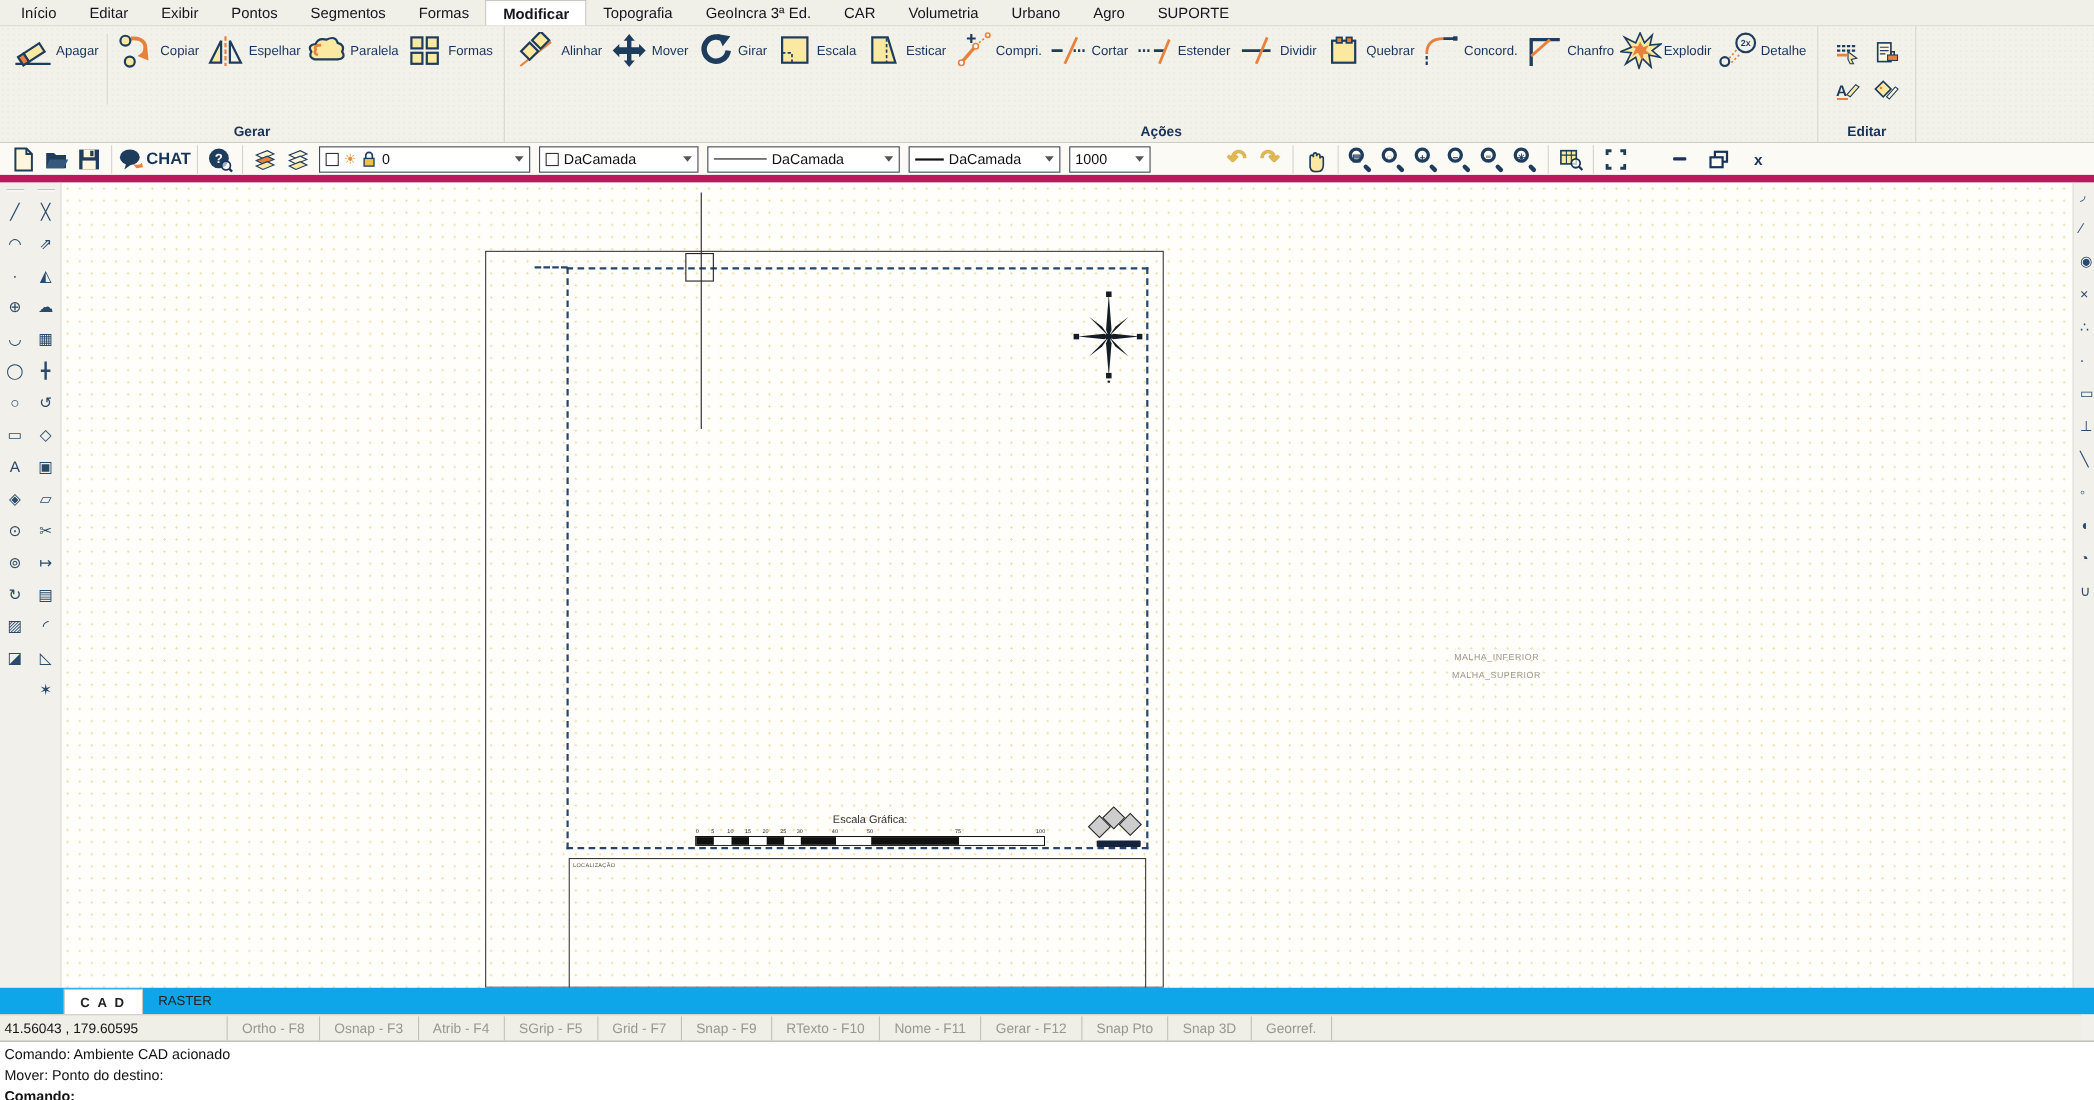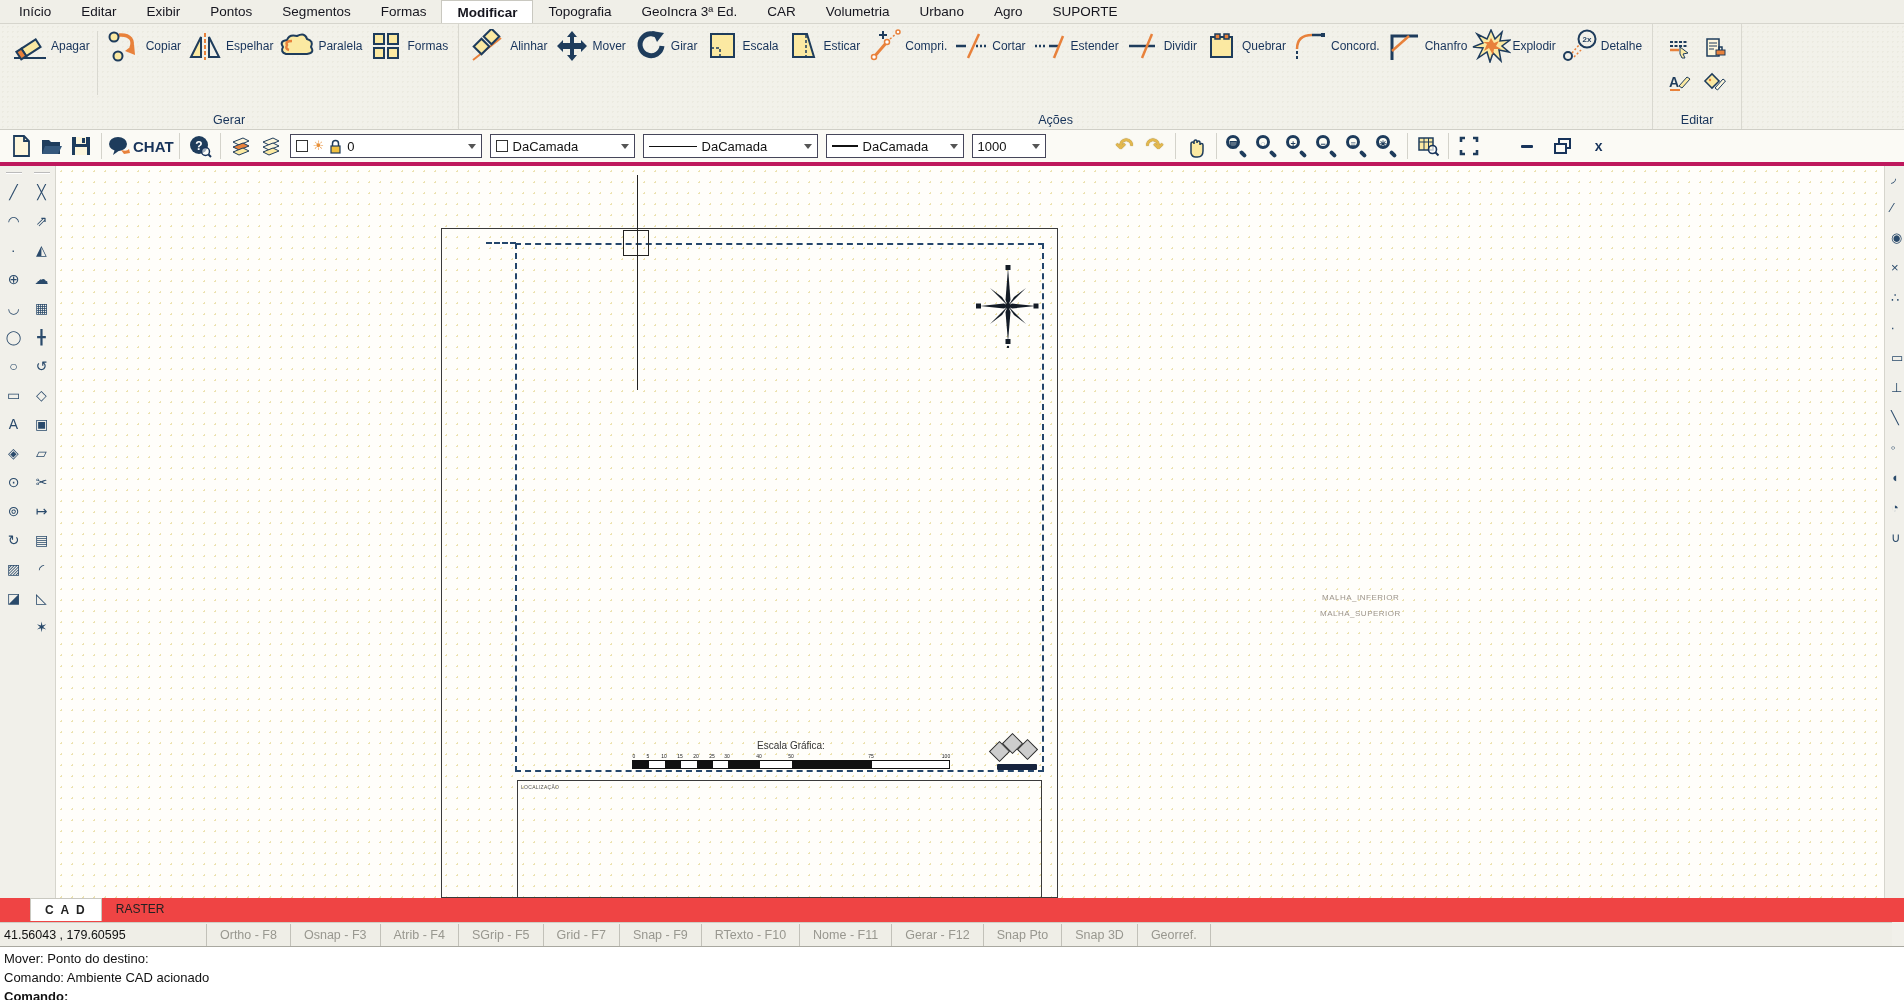--- a/index.html
+++ b/index.html
@@ -9,30 +9,30 @@
 
   
   #menubar{position:absolute;top:0;left:0;right:0;height:24px;background:#f0efe8;border-bottom:1px solid #d6d5cd;display:flex;align-items:stretch;padding-left:4px}
   .mtab{padding:0 15px;font-size:13.5px;color:#15151e;display:flex;align-items:center;cursor:default;white-space:nowrap}
   .mtab.active{background:#fff;font-weight:bold;border:1px solid #c9c8c0;border-bottom:none}
 
   
   #ribbon{position:absolute;top:24px;left:0;right:0;height:106px;background:#f2f1ea;border-bottom:1px solid #cfcec6;display:flex;align-items:stretch;
           background-image:radial-gradient(rgba(120,110,60,.05) 1px,transparent 1px);background-size:5px 5px}
   .rgroup{position:relative;display:flex;align-items:flex-start;padding:5px 8px 18px 8px;border-right:1px solid #d9d8d0}
-  .glabel{position:absolute;bottom:2px;left:0;right:0;text-align:center;font-weight:normal;color:#17335a;font-size:12.5px}
+  .glabel{position:absolute;bottom:2px;left:0;right:0;text-align:center;font-weight:bold;color:#17335a;font-size:12.5px}
   .ritem{min-width:56px;padding:0 2px;display:flex;flex-direction:row;align-items:center;gap:1px;cursor:default}
   .ritem svg{width:40px;height:34px;display:block}
   .ritem>span{font-size:12px;color:#17335a;white-space:nowrap}
   .vdiv{width:1px;background:#d9d8d0;align-self:stretch;margin:2px 5px 16px 5px}
   .egrid{display:grid;grid-template-columns:36px 36px;grid-auto-rows:34px;align-items:center;justify-items:center;padding-top:2px}
   .egrid svg{width:26px;height:24px}
 
   
-  #toolbar2{position:absolute;top:130px;left:0;right:0;height:36px;background:#fbfaf5;border-bottom:4px solid #be185d;display:flex;align-items:center;padding-left:6px}
+  #toolbar2{position:absolute;top:130px;left:0;right:0;height:36px;background:#fbfaf5;border-bottom:7px solid #be185d;display:flex;align-items:center;padding-left:6px}
   .tbtn{height:30px;min-width:30px;display:flex;align-items:center;justify-content:center;cursor:default}
   .tbtn svg{width:24px;height:24px}
   .tsep{width:1px;height:26px;background:#d4d3cb;margin:0 5px}
   .chatlbl{font-weight:bold;color:#17335a;font-size:15px;margin-left:2px}
   .ar{font-size:21px;font-weight:bold;color:#e3b84e;text-shadow:0 0 1px #8a6d1f;line-height:22px}
   .combo{height:24px;border:1px solid #46465a;background:#fff;display:flex;align-items:center;padding:0 5px;gap:5px;font-size:13px;color:#111;margin:0 4px}
   .chev{margin-left:auto;width:0;height:0;border-left:4px solid transparent;border-right:4px solid transparent;border-top:5px solid #555}
   .wsq{width:12px;height:12px;border:1px solid #333;background:#fff;flex:0 0 auto}
   .sun{color:#e8913b;font-size:13px;line-height:12px}
   .lnsample{height:1px;background:#111}
@@ -69,21 +69,21 @@
   .sb-title{text-align:center;font-size:10px;color:#333;height:13px}
   .sb-ticks{position:relative;height:7px}
   .sb-ticks span{position:absolute;top:0;font-size:5px;color:#222;transform:translateX(-50%)}
   .sb-bar{display:flex;height:9px;border:1px solid #111;background:#fff}
   .sb-bar i{height:100%}
   #logo{left:934px;top:566px;width:56px;height:44px}
   .dia{position:absolute;width:15px;height:15px;background:#cdcdcd;border:1px solid #2b2b2b;transform:rotate(45deg)}
   #logo-bar{position:absolute;left:7px;top:32px;width:40px;height:6px;background:#16233c;border-radius:1px}
 
   
-  #tabsrow{position:absolute;left:0;right:0;top:898px;height:24px;background:#ef4444;display:flex;align-items:flex-start;padding-left:30px}
+  #tabsrow{position:absolute;left:0;right:0;top:898px;height:24px;background:#0ea5e9;display:flex;align-items:center;padding-left:58px}
   .dtab{padding:4px 14px;font-size:12px;color:#222;cursor:default}
   .dtab.active{background:#fff;border:1px solid #c9c8c0;border-bottom:none;font-weight:bold;letter-spacing:2px}
   #statusbar{position:absolute;left:0;right:12px;top:922px;height:24px;background:#efeee7;border-top:1px solid #cfcec6;display:flex;align-items:center}
   #coords{width:206px;padding-left:4px;font-size:12.5px;color:#111}
   .stgl{padding:0 13px;border-left:1px solid #c2c1b9;color:#98978f;font-size:12.5px;line-height:22px;cursor:default;white-space:nowrap}
   .stgl:last-child{border-right:1px solid #c2c1b9}
   #console{position:absolute;left:0;right:0;top:946px;height:54px;background:#fff;border-top:1px solid #a9a8a0;padding:2px 4px;font-size:13px;color:#111;line-height:19px;overflow:hidden}
   #console .bold{font-weight:bold}
 </style>
 </head>
@@ -691,18 +691,18 @@
 
         <span class="stgl">Snap Pto</span>
 
         <span class="stgl">Snap 3D</span>
 
         <span class="stgl">Georref.</span>
       </div>
   </div>
 
   <div id="console">
+    <div>Comando: Ambiente CAD acionado</div>
     <div>Mover: Ponto do destino:</div>
-    <div>Comando: Ambiente CAD acionado</div>
     <div class="bold">Comando:</div>
   </div>
 
 </div>
 
 </body></html>

